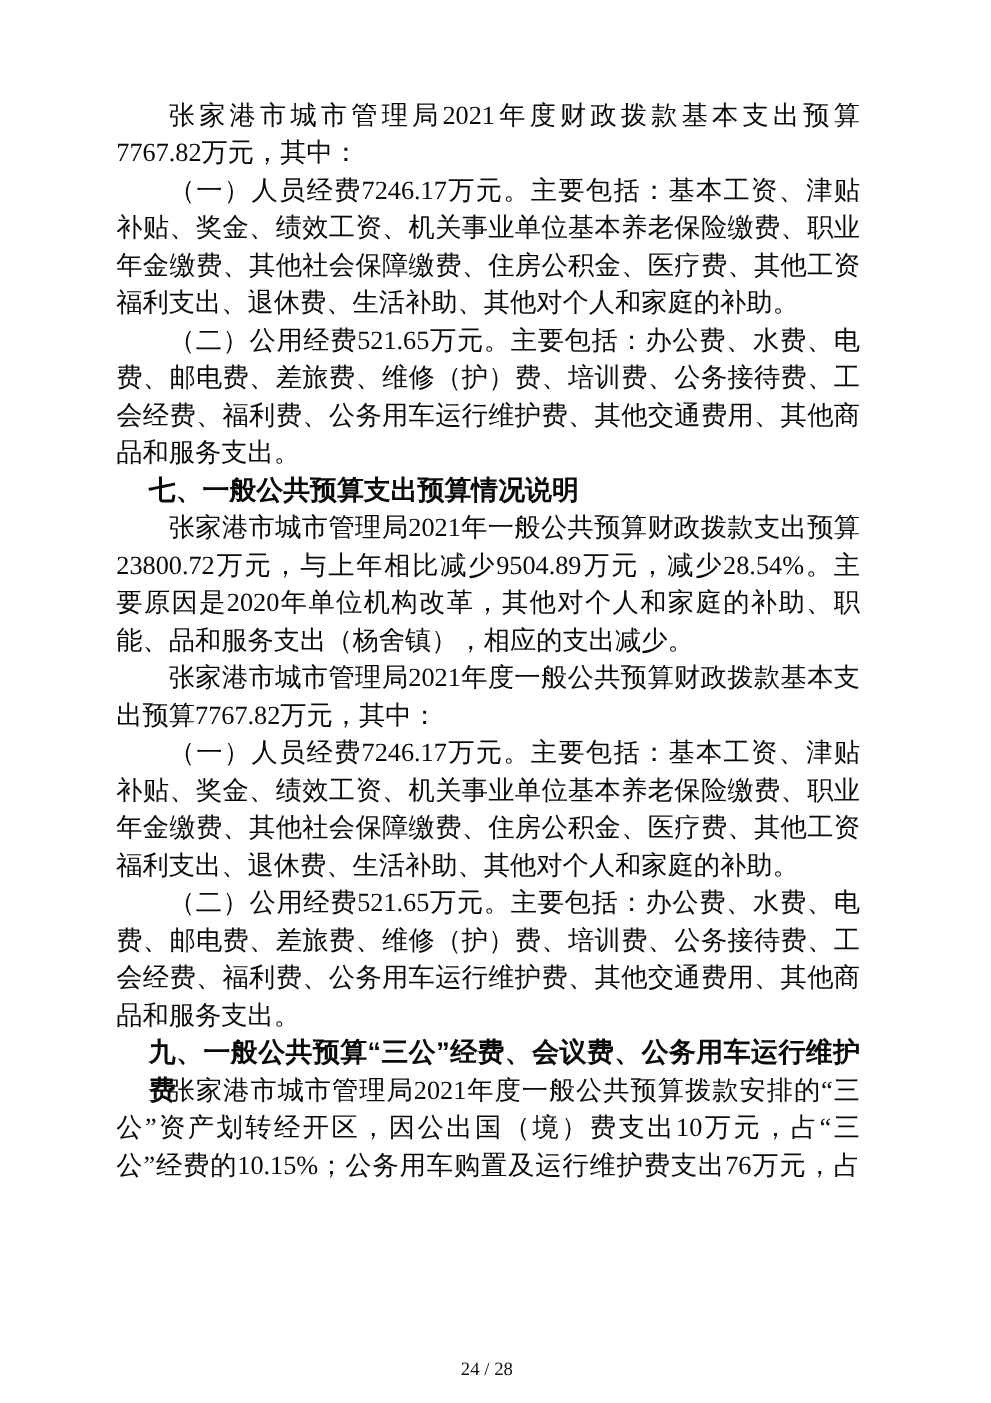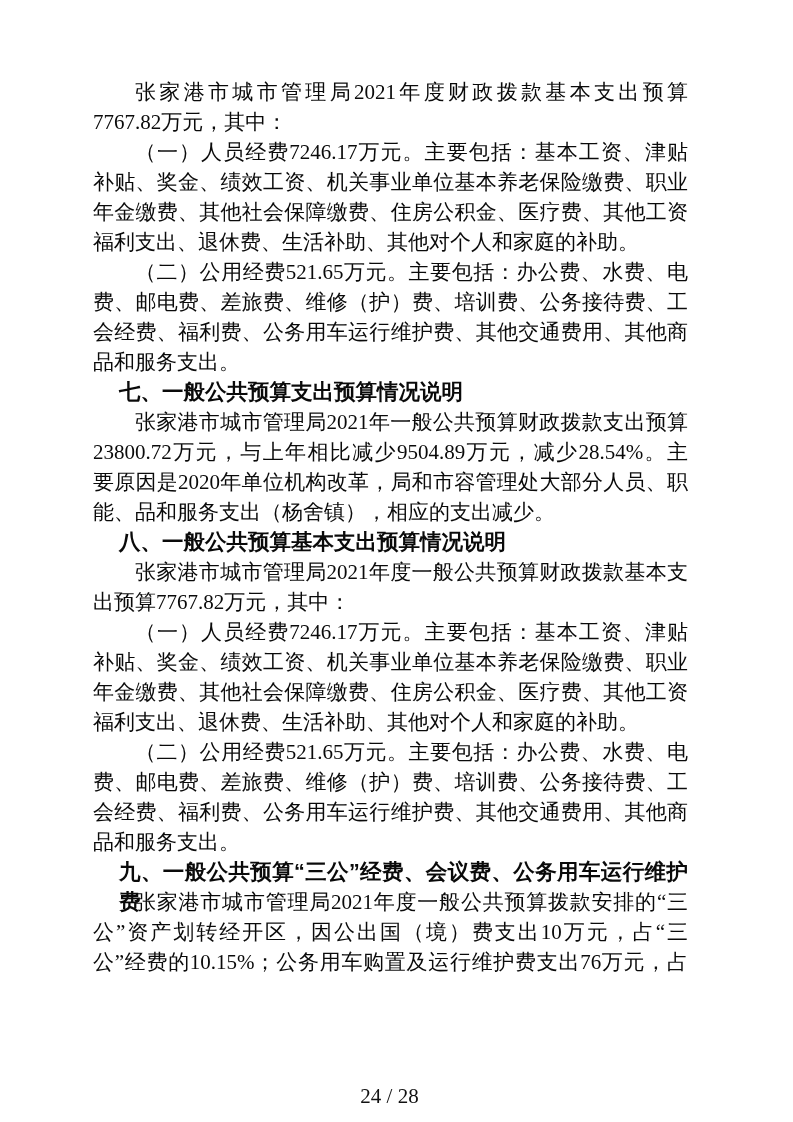--- a/index.html
+++ b/index.html
@@ -54,21 +54,21 @@
     font-weight: 700;
     font-size: 21.5px;
     margin-left: 26px;
   }
   .footer {
     position: absolute;
     left: 0;
     top: 1083px;
     width: 779px;
     text-align: center;
-    font-size: 21px;
+    font-size: 15px;
     line-height: 26px;
     color: #111111;
   }
 </style>
 </head>
 <body>
 
 <div class="page">
   <div class="content">
       <div class="block paragraph">
@@ -86,25 +86,22 @@
         <div class="line fill">费、邮电费、差旅费、维修（护）费、培训费、公务接待费、工</div>
         <div class="line fill">会经费、福利费、公务用车运行维护费、其他交通费用、其他商</div>
         <div class="line">品和服务支出。</div>
       </div>
       <div class="block heading">
         <div class="line">七、一般公共预算支出预算情况说明</div>
       </div>
       <div class="block paragraph">
         <div class="line first fill">张家港市城市管理局2021年一般公共预算财政拨款支出预算</div>
         <div class="line fill">23800.72万元，与上年相比减少9504.89万元，减少28.54%。主</div>
-        <div class="line fill">要原因是2020年单位机构改革，局和市容管理处大部分人员、职</div>
+        <div class="line fill">要原因是2020年单位机构改革，其他对个人和家庭的补助、职</div>
         <div class="line">能、品和服务支出（杨舍镇），相应的支出减少。</div>
-      </div>
-      <div class="block heading">
-        <div class="line">八、一般公共预算基本支出预算情况说明</div>
       </div>
       <div class="block paragraph">
         <div class="line first fill">张家港市城市管理局2021年度一般公共预算财政拨款基本支</div>
         <div class="line">出预算7767.82万元，其中：</div>
       </div>
       <div class="block paragraph">
         <div class="line first fill">（一）人员经费7246.17万元。主要包括：基本工资、津贴</div>
         <div class="line fill">补贴、奖金、绩效工资、机关事业单位基本养老保险缴费、职业</div>
         <div class="line fill">年金缴费、其他社会保障缴费、住房公积金、医疗费、其他工资</div>
         <div class="line">福利支出、退休费、生活补助、其他对个人和家庭的补助。</div>

